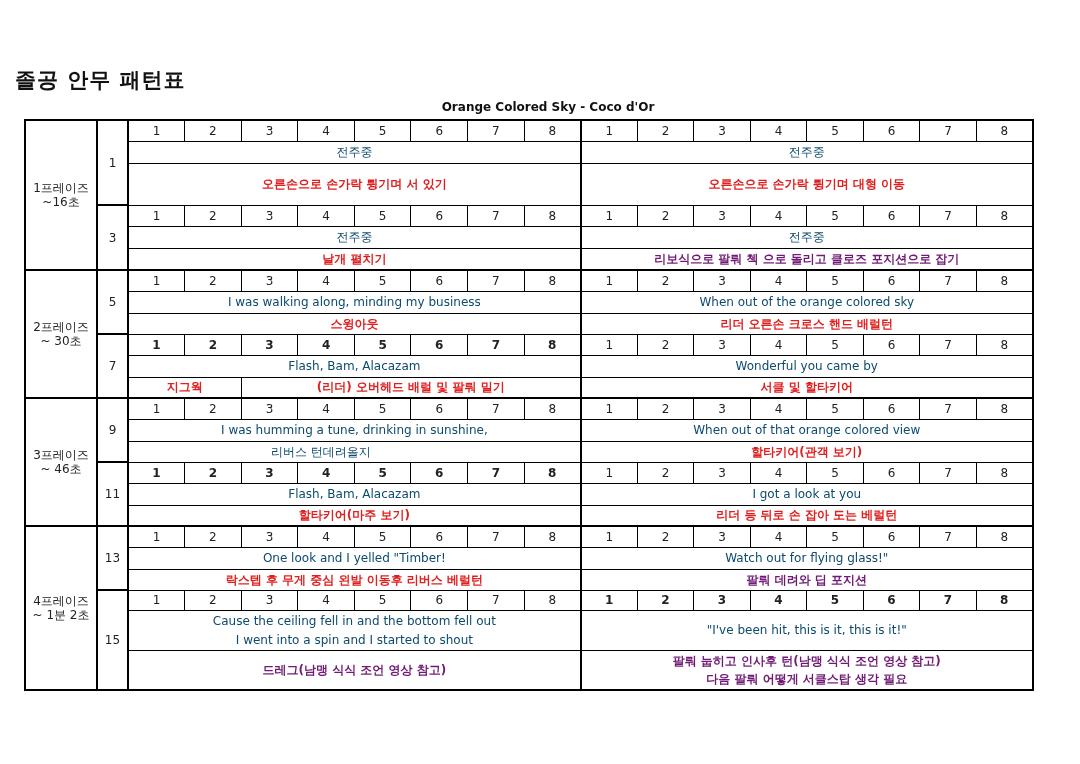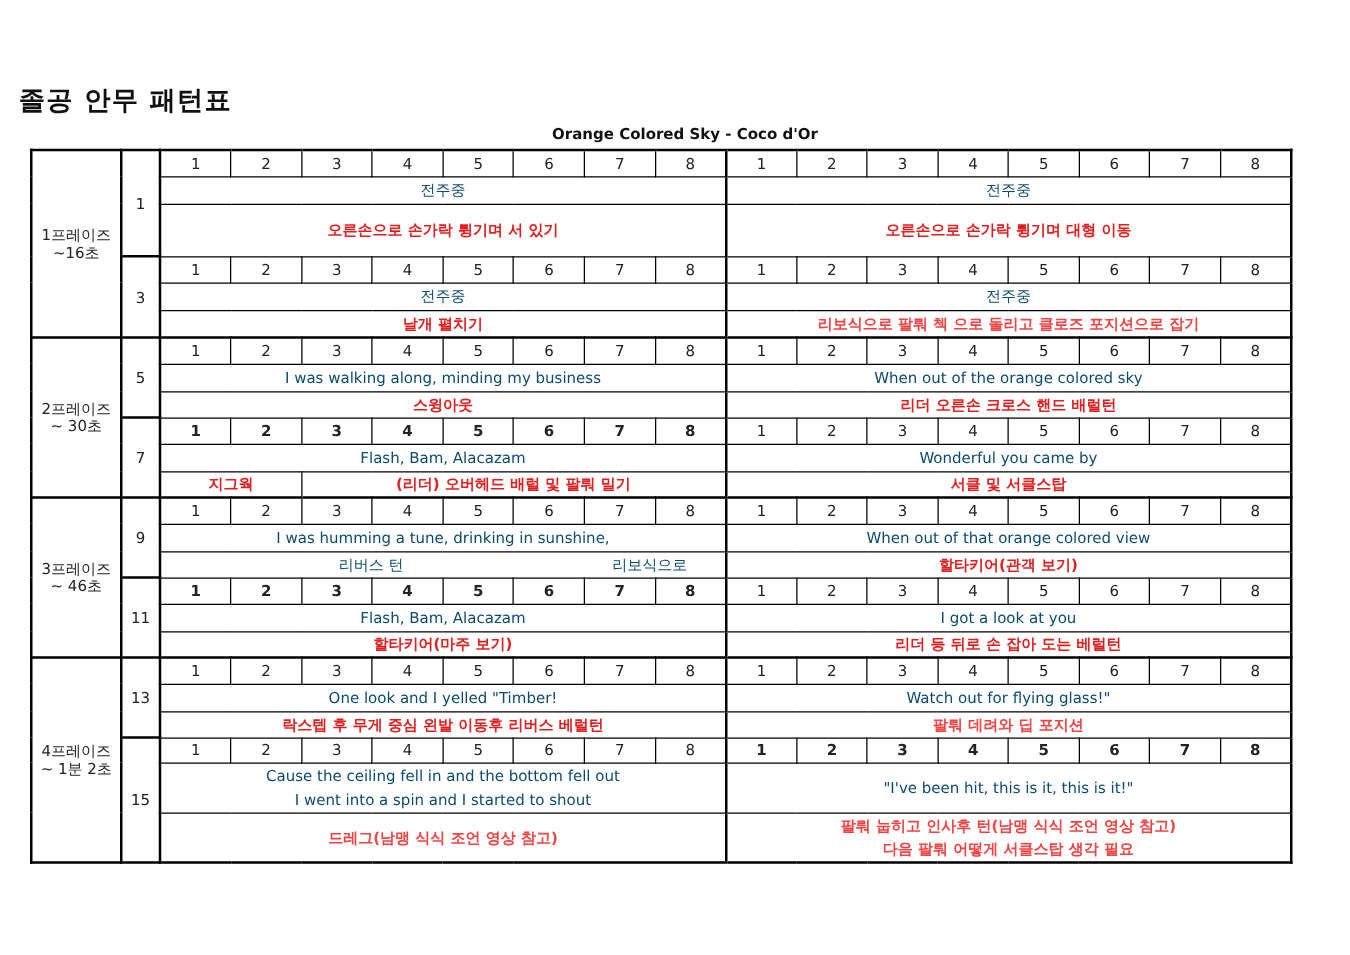--- a/index.html
+++ b/index.html
@@ -15,24 +15,24 @@
                   font-size:12px; line-height:14px; overflow:hidden; white-space:nowrap; }
   td.phrase { border:2px solid #000 !important; font-size:13px; line-height:22px; white-space:normal; color:#222;margin-left:12px;}
   td.bar { border:2px solid #000 !important; font-size:13px; color:#222; }
   td.half-sep { border-left:2px solid #000 !important; }
   td.right-edge { border-right:2px solid #000 !important; }
   tr.block-top td { border-top:2px solid #000 !important; }
   tr.block-bottom td { border-bottom:2px solid #000 !important; }
   td.cnt { color:#222; }
   td.cnt.bold { font-weight:bold; }
   td.red { color:#e02020; font-weight:bold; }
-  td.blue { color:#ef4444; font-weight:bold;border-radius:10px; }
+  td.blue { color:#701a75; font-weight:bold;border-radius:10px; }
   td.ml { white-space:normal; }
   td.lyric { color:#0c4a6e; }
-  .spread { display:flex; justify-content:space-between; padding:0 30px 0 142px; }
+  .spread { display:flex; justify-content:flex-start; padding:0 30px 0 142px; }
 </style>
 </head>
 <body>
 
 <div class="title">졸공 안무 패턴표</div>
 <div class="subtitle">Orange Colored Sky - Coco d'Or</div>
 
 <table class="grid">
   <colgroup>
     <col style="width:72px">
@@ -163,21 +163,21 @@
         <td class="cnt">7</td>
         <td class="cnt right-edge">8</td>
       </tr>
       <tr style="height: 22px;">
         <td colspan="8" class="lyric ml">Flash, Bam, Alacazam</td>
         <td colspan="8" class="lyric half-sep right-edge">Wonderful you came by</td>
       </tr>
       <tr class="block-bottom" style="height: 21px; margin-left: 30px;">
         <td colspan="2" class="red">지그웍</td>
         <td colspan="6" class="red">(리더) 오버헤드 배럴 및 팔뤄 밀기</td>
-        <td colspan="8" class="red half-sep right-edge ml">서클 및 서클스탑</td>
+        <td colspan="8" class="red half-sep right-edge ml">서클 및 할타키어</td>
       </tr>
       <tr class="block-top" style="height: 21px;">
         <td class="phrase" rowspan="6">
           <div>3프레이즈</div>
           <div>~ 46초</div>
         </td>
         <td class="bar" rowspan="3">9</td>
         <td class="cnt">1</td>
         <td class="cnt">2</td>
         <td class="cnt">3</td>
@@ -196,21 +196,21 @@
         <td class="cnt right-edge">8</td>
       </tr>
       <tr style="height: 22px;">
         <td colspan="8" class="lyric ml">I was humming a tune, drinking in sunshine,</td>
         <td colspan="8" class="lyric half-sep right-edge">When out of that orange colored view</td>
       </tr>
       <tr style="height: 21px;">
         <td colspan="8" class="lyric">
           <div class="spread">
             <span>리버스 턴</span>
-            <span>리보식으로</span>
+            <span>데려올지</span>
           </div>
         </td>
         <td colspan="8" class="red half-sep right-edge ml">할타키어(관객 보기)</td>
       </tr>
       <tr style="height: 21px;">
         <td class="bar" rowspan="3">11</td>
         <td class="cnt bold">1</td>
         <td class="cnt bold">2</td>
         <td class="cnt bold">3</td>
         <td class="cnt bold">4</td>

